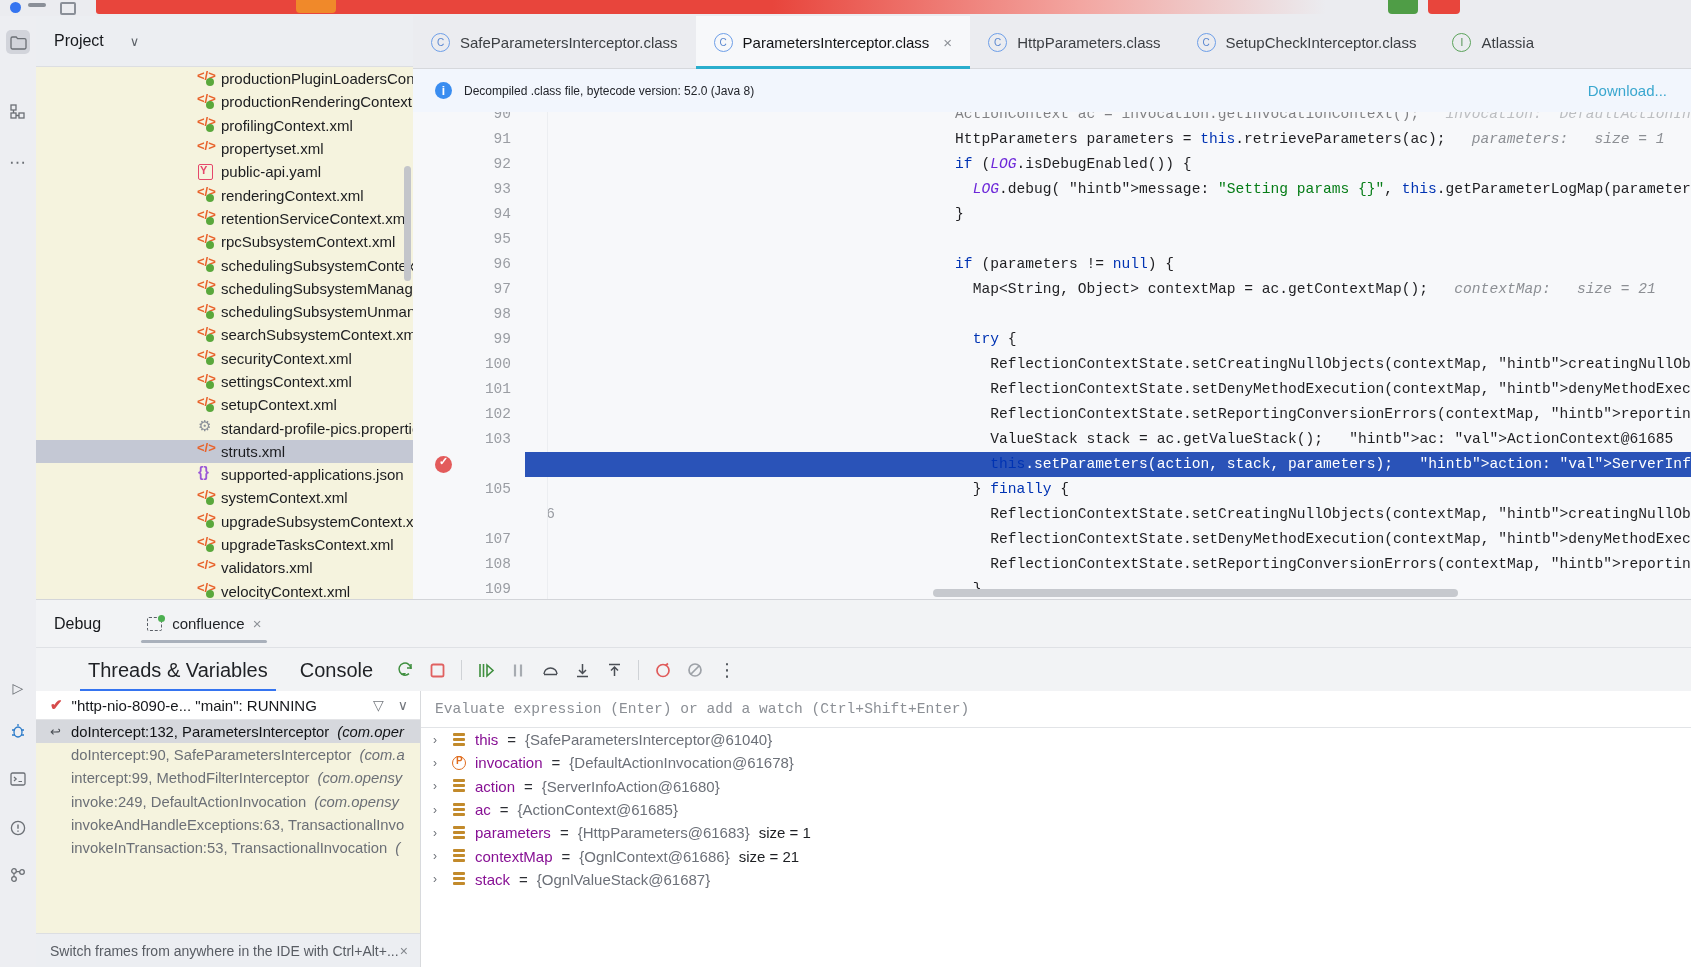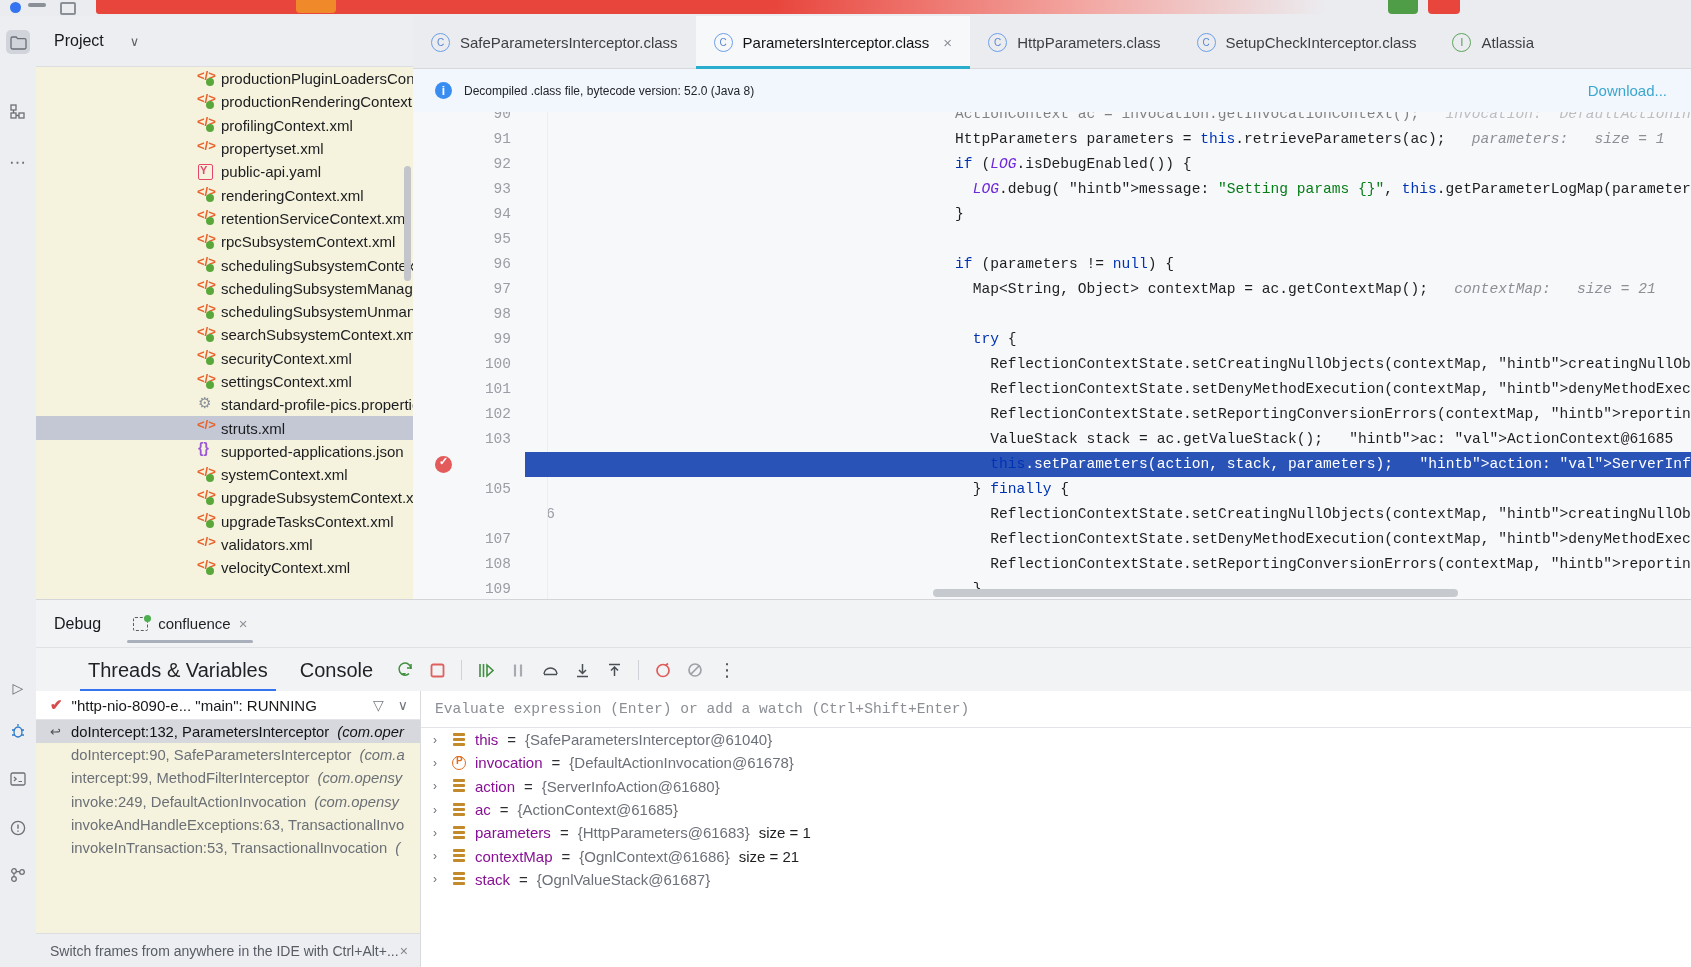--- a/index.html
+++ b/index.html
@@ -75,21 +75,21 @@
   .hlrow.strip{left:112px;}
   .k{color:#0033b3;}
   .s{color:#067d17;}
   .f{color:#6d28d9;font-style:italic;}
   .hint{color:#8c8f94;font-style:italic;}
   .on-hl{color:#ffffff;}
   .hscroll{position:absolute;left:520px;bottom:2px;width:525px;height:8px;background:#c6c9ce;border-radius:4px;}
 
   
   .debug{position:absolute;left:36px;top:599px;right:0;bottom:0;background:#f2f3f5;border-top:1px solid #d3d5d9;}
-  .dhdr{height:47px;display:flex;align-items:center;gap:26px;padding-left:18px;border-bottom:1px solid #dfe1e5;}
+  .dhdr{height:47px;display:flex;align-items:center;gap:40px;padding-left:18px;border-bottom:1px solid #dfe1e5;}
   .dhdr .title{font-size:16px;color:#16181c;}
   .dtab{display:flex;align-items:center;gap:8px;font-size:15px;color:#1f2125;position:relative;height:47px;padding:0 6px;}
   .dtab::after{content:"";position:absolute;left:0;right:0;bottom:4px;height:3px;background:#a9b0bb;border-radius:2px;}
   .runico{width:17px;height:16px;position:relative;flex:0 0 17px;}
   .runico::before{content:"";position:absolute;left:0;top:1px;width:13px;height:12px;border:1.6px dashed #5a5f66;border-radius:2px;}
   .runico::after{content:"";position:absolute;right:-1px;top:-1px;width:7px;height:7px;border-radius:50%;background:#4caf50;}
   .dclose{color:#8c9096;font-size:15px;}
 
   .dtool{height:44px;display:flex;align-items:center;gap:0;border-bottom:1px solid #dfe1e5;padding-left:36px;}
   .dtool .tb{font-size:20px;color:#1f2125;padding:0 16px;height:44px;display:flex;align-items:center;position:relative;}
@@ -239,20 +239,24 @@
           <span class="fi xml"></span>
           <span>searchSubsystemContext.xml</span>
         </div>
         <div class="trow">
           <span class="fi xml"></span>
           <span>securityContext.xml</span>
         </div>
         <div class="trow">
           <span class="fi xml"></span>
           <span>settingsContext.xml</span>
+        </div>
+        <div class="trow">
+          <span class="fi xml"></span>
+          <span>setupContext.xml</span>
         </div>
         <div class="trow">
           <span class="fi prop"></span>
           <span>standard-profile-pics.propertie</span>
         </div>
         <div class="trow sel">
           <span class="fi xmlplain"></span>
           <span>struts.xml</span>
         </div>
         <div class="trow">

